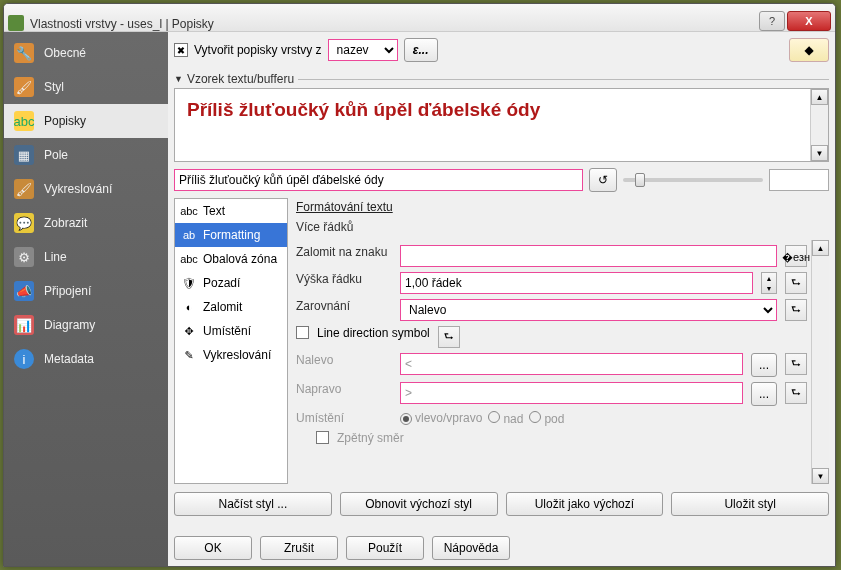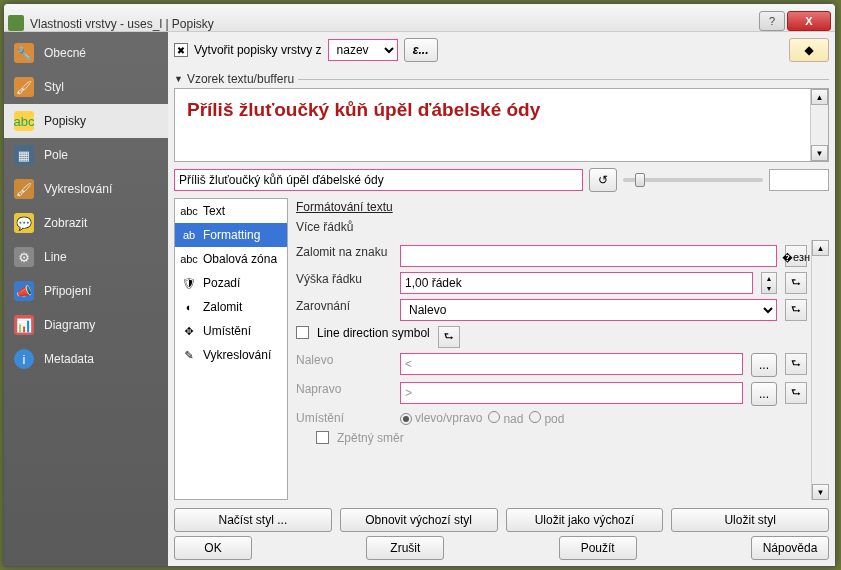--- a/index.html
+++ b/index.html
@@ -52,21 +52,21 @@
 .flabel{width:96px;color:#333}
 .flabel.disabled{color:#999}
 .finput{flex:1}
 .spin{width:16px;border:1px solid #aaa;background:linear-gradient(#f8f8f8,#e0e0e0);display:flex;flex-direction:column;height:22px}
 .spin div{flex:1;font-size:7px;display:flex;align-items:center;justify-content:center}
 .override{width:22px;height:22px;border:1px solid #aaa;background:linear-gradient(#f8f8f8,#e6e6e6);display:flex;align-items:center;justify-content:center;font-size:11px}
 .radio{width:12px;height:12px;border:1px solid #888;border-radius:50%;display:inline-flex;align-items:center;justify-content:center;margin-right:3px}
 .radio.checked::after{content:"";width:6px;height:6px;background:#555;border-radius:50%}
 .stylerow{display:flex;gap:8px;margin:8px 0 4px}
 .stylerow .btn{flex:1}
-.dlgrow{display:flex;gap:8px;justify-content:space-between;margin-top:0}
+.dlgrow{display:flex;gap:8px;justify-content:flex-start;margin-top:16px}
 .dlgrow .btn{min-width:78px}
 .disabled-text{color:#999}
 .grp{flex:1;display:flex;gap:6px}
 </style>
 </head>
 <body>
 
 <div class="window">
   <div class="titlebar">
     <div class="app-icon"></div>

